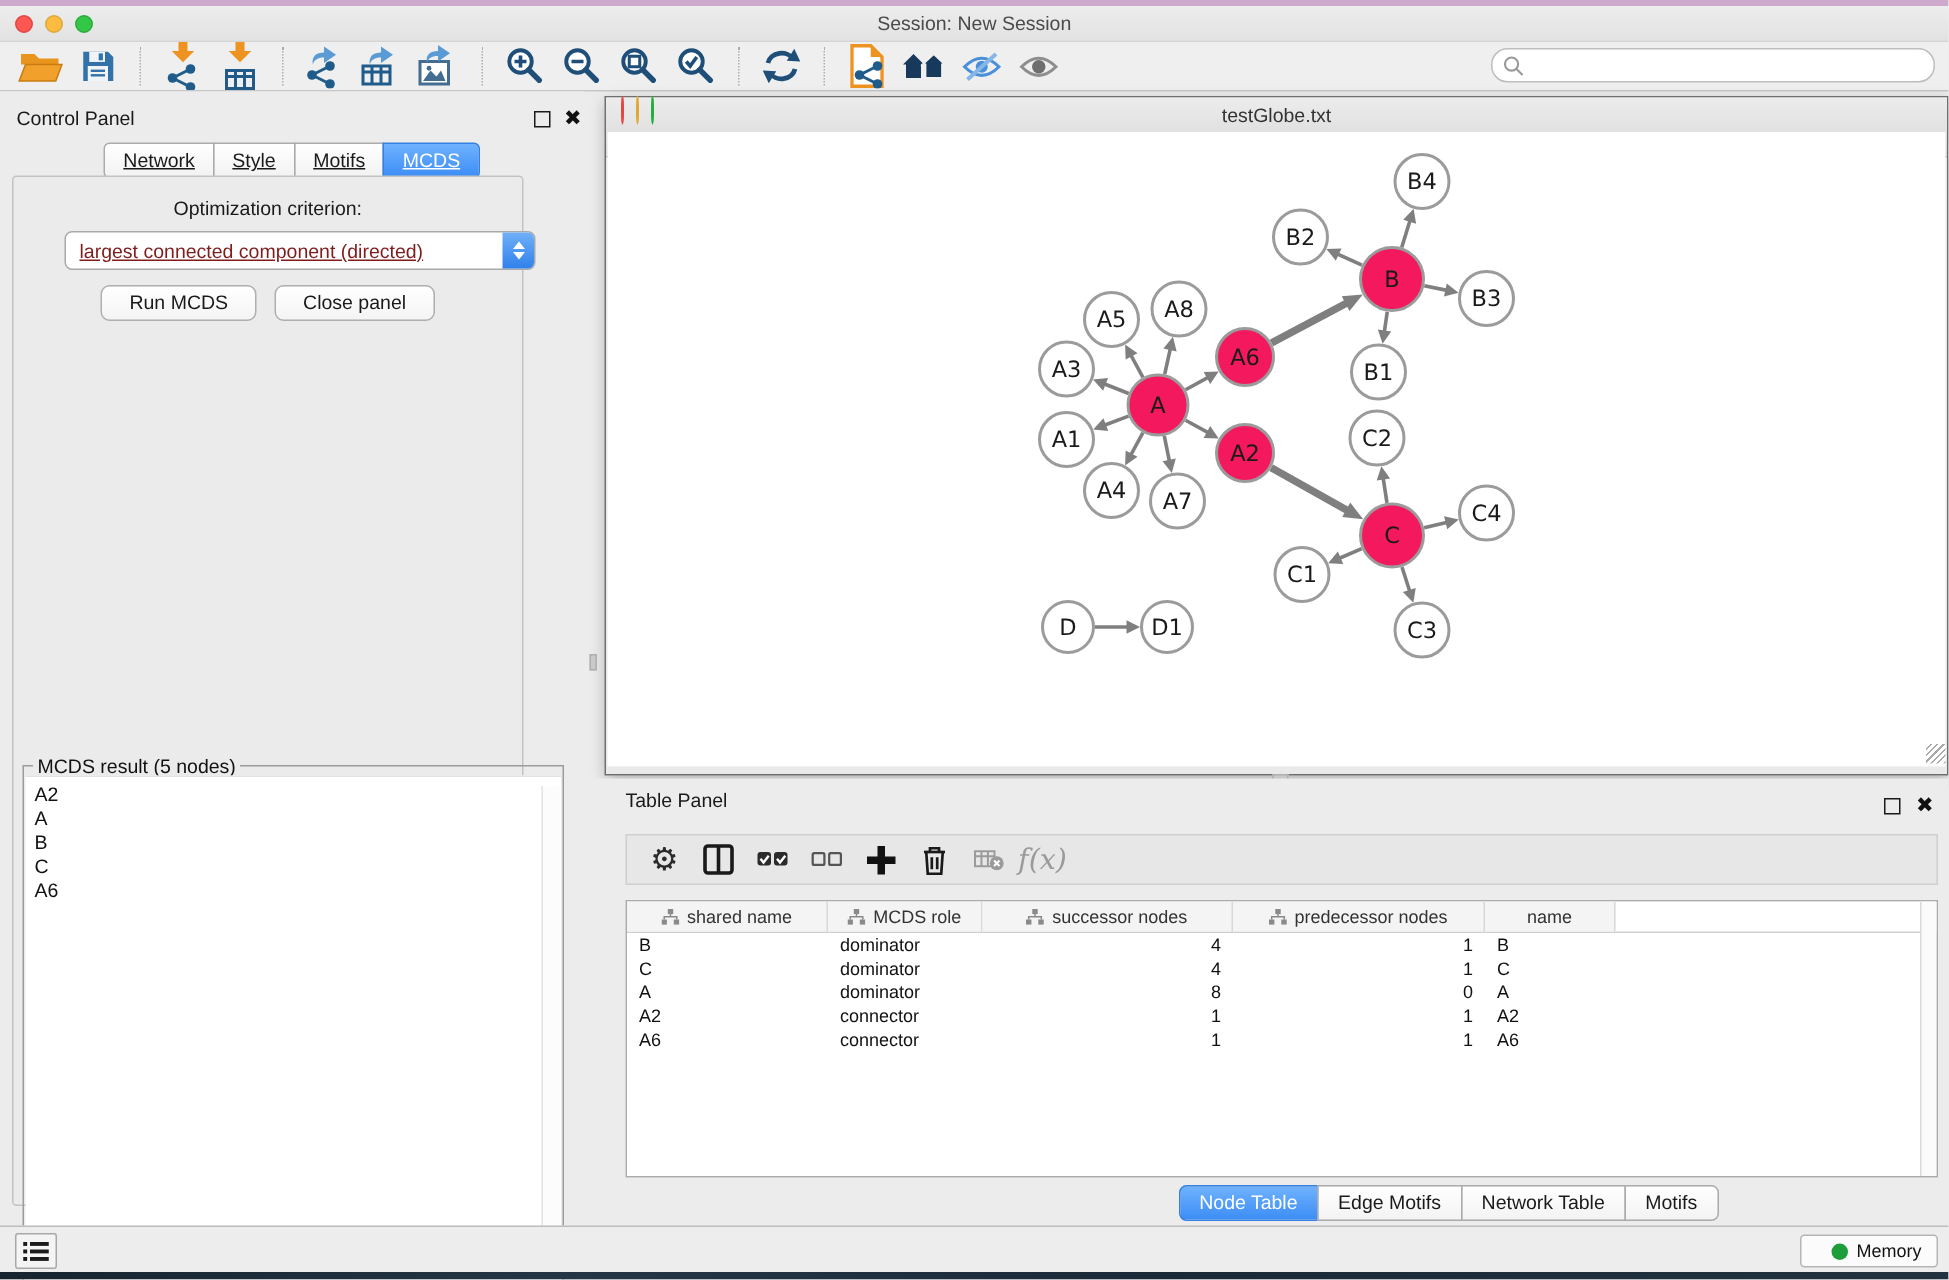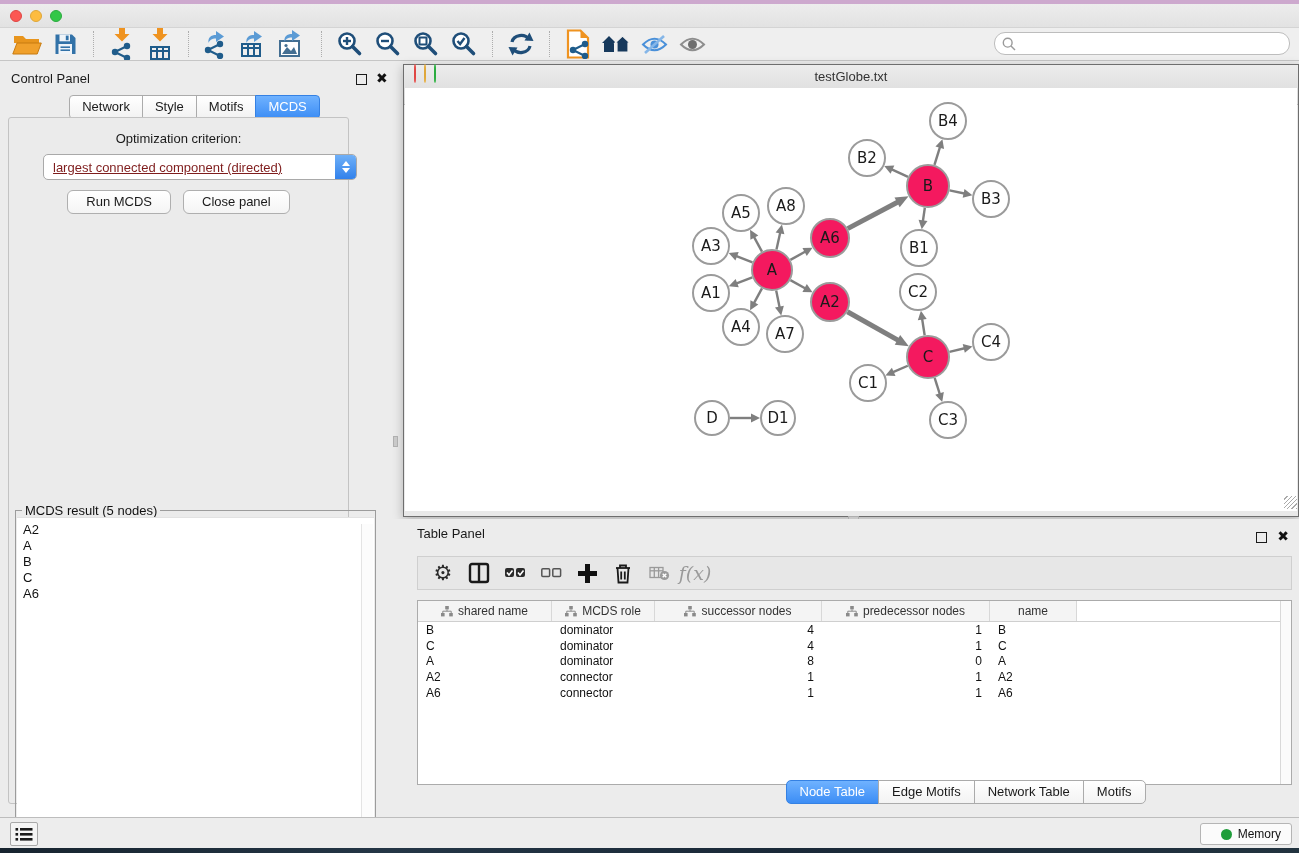--- a/index.html
+++ b/index.html
@@ -28,21 +28,21 @@
   .search-box input { border:none; outline:none; flex:1; height:18px; font-size:12px; background:transparent; margin-left:4px; }
 
   
   .control-panel { position:absolute; left:0; top:61px; width:390px; height:756px; background:#ECECEC; }
   .cp-titlebar { position:absolute; left:0; top:0; width:100%; height:30px; }
   .cp-title { position:absolute; left:11px; top:10px; font-size:13px; color:#1A1A1A; }
   .panel-float { position:absolute; width:11px; height:11px; border:1.6px solid #1A1A1A; top:13px; }
   .panel-close { position:absolute; top:10px; font-size:14px; font-weight:bold; color:#111; line-height:14px; }
   .cp-tabs { position:absolute; left:0; top:34px; width:100%; display:flex; justify-content:center; }
   .cp-tab { font-size:13px; color:#1A1A1A; background:linear-gradient(#FFFFFF,#F2F2F2); border:1px solid #ABABAB;
-    padding:3px 12px 4px; margin-left:-1px; }
+    padding:3px 12px 4px; margin-left:-1px;text-decoration:underline; }
   .cp-tab:first-child { border-radius:4px 0 0 4px; }
   .cp-tab:last-child { border-radius:0 4px 4px 0; }
   .cp-tab.active { background:linear-gradient(#6FB2FF,#3C8DF5); color:#fff; border-color:#3581E3; }
   .cp-content { position:absolute; left:8px; top:56px; width:341px; height:687px;
     border:1px solid #C3C3C3; border-radius:3px; background:#EBEBEB; }
   .opt-label { position:absolute; left:0; width:100%; top:13px; text-align:center; font-size:13px; color:#1A1A1A; }
   .criterion { position:absolute; left:34px; top:36px; width:314px; height:26px; background:#fff;
     border:1px solid #A9A9A9; border-radius:5px; display:flex; align-items:center; }
   .criterion .val { flex:1; font-size:13px; color:#7f1d1d; padding-left:9px; white-space:nowrap;text-decoration:underline; }
   .criterion .stepper { width:21px; height:100%; border-radius:0 4px 4px 0;
@@ -85,21 +85,21 @@
   .fx-glyph { font-family:"DejaVu Serif","Liberation Serif",serif; font-style:italic; font-size:19px; color:#9A9A9A; }
   .data-table { position:absolute; left:27px; top:81px; width:875px; height:185px; background:#fff;
     border:1px solid #ABABAB; overflow:hidden; }
   .dt-header { display:flex; height:21px; border-bottom:1px solid #CFCFCF; background:#fff; }
   .dt-hcell { background:#F4F4F4; border-right:1px solid #D8D8D8; display:flex; align-items:center;
     justify-content:center; gap:5px; font-size:12px; color:#333; }
   .dt-row { display:flex; height:15.8px; align-items:center; }
   .dt-cell { font-size:12px; color:#111; padding:0 8px; white-space:nowrap; overflow:hidden; }
   .dt-cell.num { text-align:right; }
   .dt-scroll { position:absolute; right:0; top:0; bottom:0; width:11px; background:#FBFBFB; border-left:1px solid #D9D9D9; }
-  .tp-tabs { position:absolute; top:261px; left:50%; transform:translateX(-58px); display:flex; }
+  .tp-tabs { position:absolute; top:271px; left:50%; transform:translateX(-58px); display:flex; }
   .tp-tab { font-size:13px; color:#1A1A1A; background:linear-gradient(#FFFFFF,#F3F3F3); border:1px solid #ABABAB;
     padding:3px 13px 4px; margin-left:-1px; }
   .tp-tab:first-child { border-radius:5px 0 0 5px; }
   .tp-tab:last-child { border-radius:0 5px 5px 0; }
   .tp-tab.active { background:linear-gradient(#6FB2FF,#3C8DF5); color:#fff; border-color:#3581E3; }
 
   
   .statusbar { position:absolute; left:0; top:817px; width:1299px; height:31px; background:#EDEDED; border-top:1px solid #BDBDBD; }
   .list-btn { position:absolute; left:10px; top:4px; width:28px; height:24px; background:#F4F4F4;
     border:1px solid #A8A8A8; border-radius:2px; display:flex; align-items:center; justify-content:center; }
@@ -113,20 +113,21 @@
 </head>
 <body>
 
 <div id="app">
   <div class="menubar-strip"></div>
 
   <div class="titlebar">
     <span class="tl red"></span>
     <span class="tl yellow"></span>
     <span class="tl green"></span>
+    <span class="title">Session: New Session</span>
   </div>
 
   <div class="toolbar" id="main-toolbar">
     <div class="search-box">
       <svg width="14" height="14" viewBox="0 0 14 14">
         <circle cx="5.7" cy="5.7" r="4.4" fill="none" stroke="#9A9A9A" stroke-width="1.4"></circle>
         <line x1="9" y1="9" x2="13" y2="13" stroke="#9A9A9A" stroke-width="1.4"></line>
       </svg>
       <input type="text" placeholder="" style="">
     </div>

